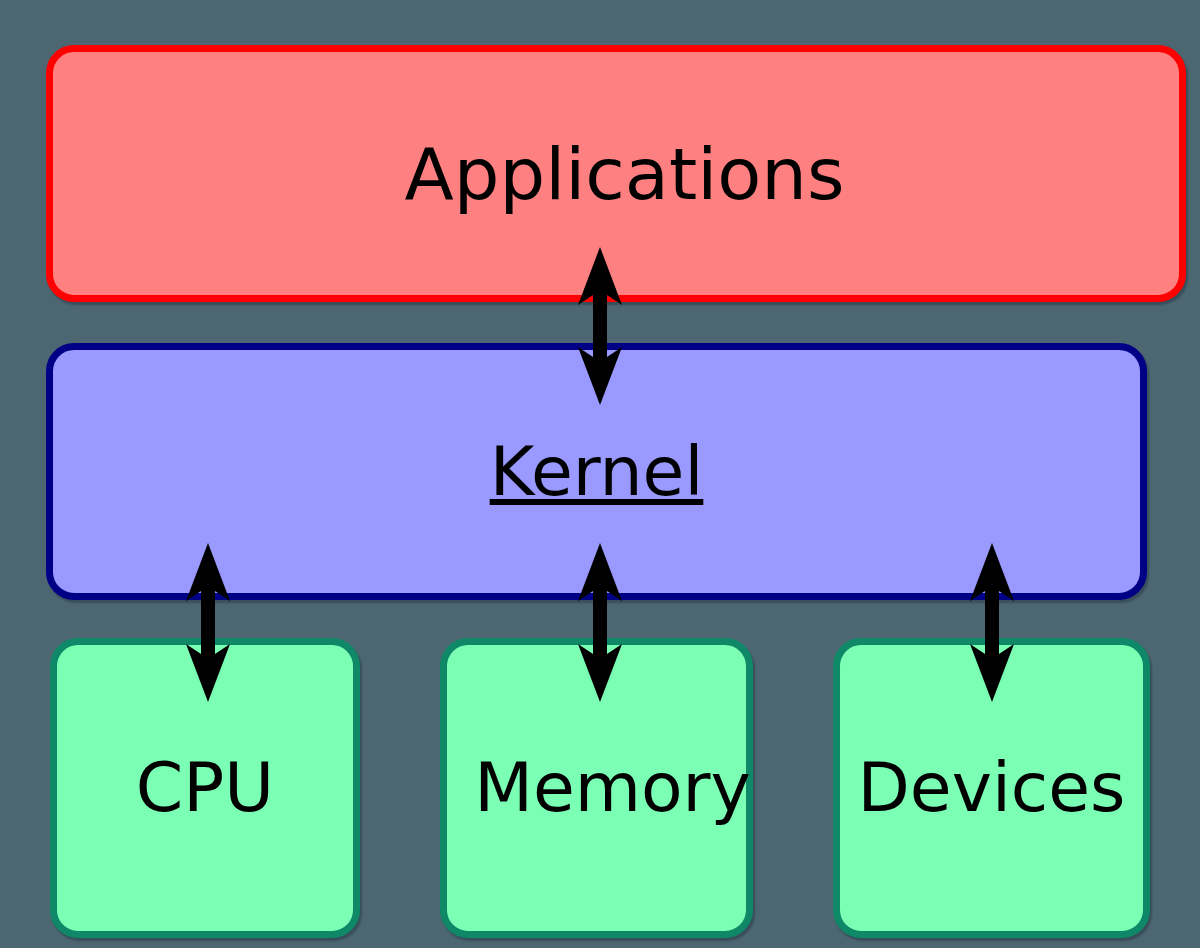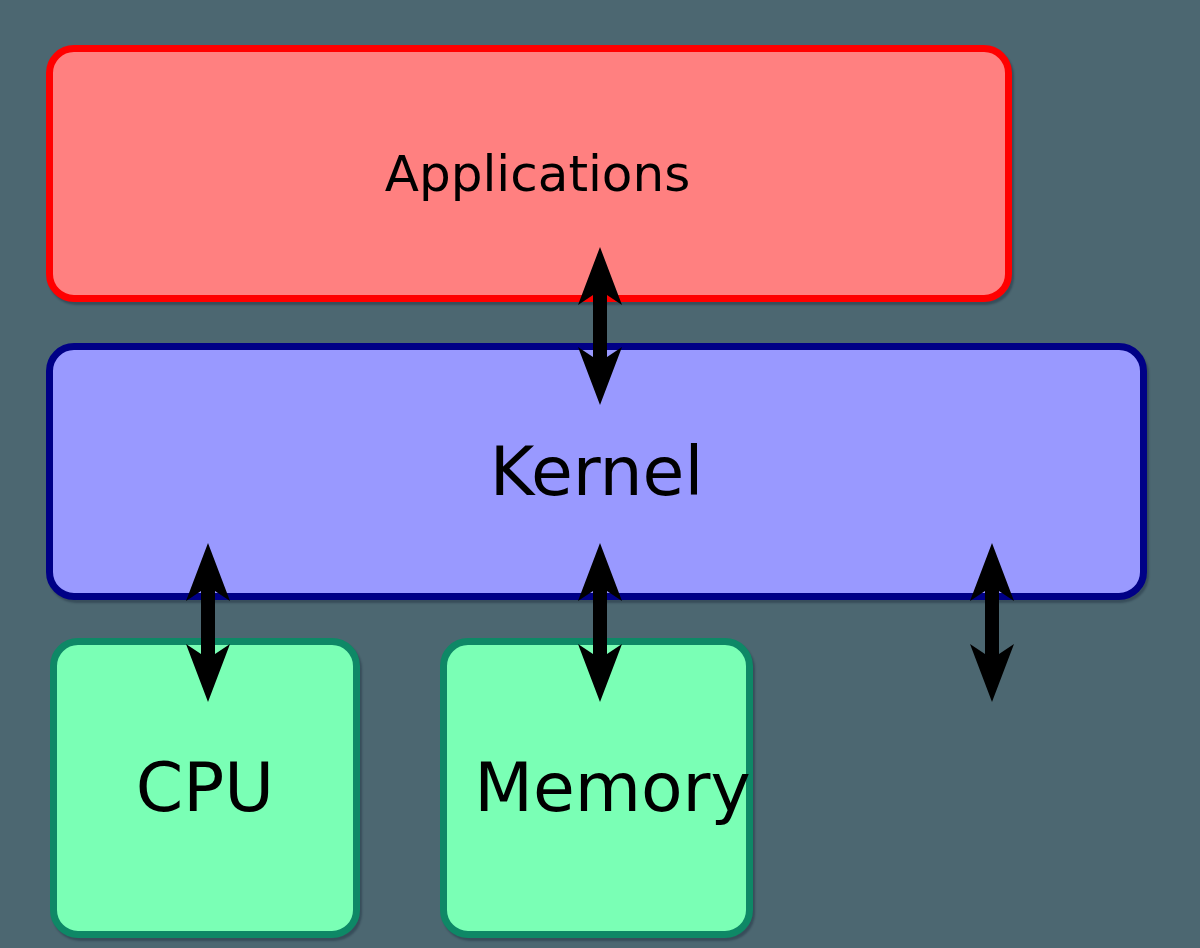--- a/index.html
+++ b/index.html
@@ -26,32 +26,33 @@
     justify-content: center;
     color: var(--color-text, #000);
     box-shadow: 2px 3px 2px rgba(10, 20, 40, 0.30);
   }
   .box .label {
     line-height: 1;
     white-space: nowrap;
   }
   .box-applications {
     left: 46px; top: 45px;
-    width: 966px; height: 257px;
+    width: 1140px; height: 257px;
     background: var(--color-applications-fill, #ff8080);
     border-color: var(--color-applications-border, #ff0000);
-    font-size: 50px;
+    font-size: 72px;
     padding-left: 17px;
   }
   .box-kernel {
     left: 46px; top: 343px;
     width: 1101px; height: 257px;
     background: var(--color-kernel-fill, #9999ff);
     border-color: var(--color-kernel-border, #000086);
     font-size: 68px;
+    text-decoration: underline;
   }
   .box-hw {
     top: 638px;
     height: 300px;
     background: var(--color-hardware-fill, #7affb5);
     border-color: var(--color-hardware-border, #0e8866);
     font-size: 68px;
   }
   .box-cpu     { left: 50px;  width: 310px; }
   .box-memory  { left: 440px; width: 313px; padding-left: 32px; }
@@ -82,20 +83,23 @@
   </div>
 
   <div class="box box-hw box-cpu">
     <span class="label">CPU</span>
   </div>
 
   <div class="box box-hw box-memory">
     <span class="label">Memory</span>
   </div>
 
+  <div class="box box-hw box-devices">
+    <span class="label">Devices</span>
+  </div>
 
   <svg class="arrow arrow-app-kernel" viewBox="0 0 48 158" preserveAspectRatio="none">
     <polygon points="24,0 46,58 31,48 31,110 46,100 24,158 2,100 17,110 17,48 2,58"></polygon>
   </svg>
 
   <svg class="arrow arrow-kernel-cpu" viewBox="0 0 48 159" preserveAspectRatio="none">
     <polygon points="24,0 46,58 31,48 31,111 46,101 24,159 2,101 17,111 17,48 2,58"></polygon>
   </svg>
 
   <svg class="arrow arrow-kernel-memory" viewBox="0 0 48 159" preserveAspectRatio="none">

